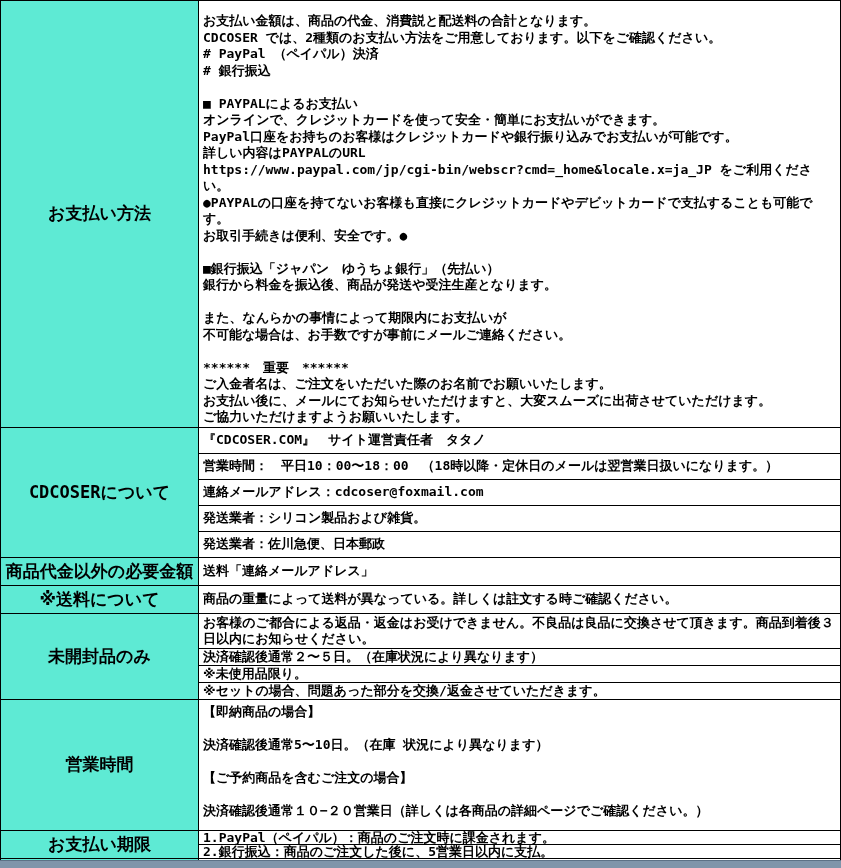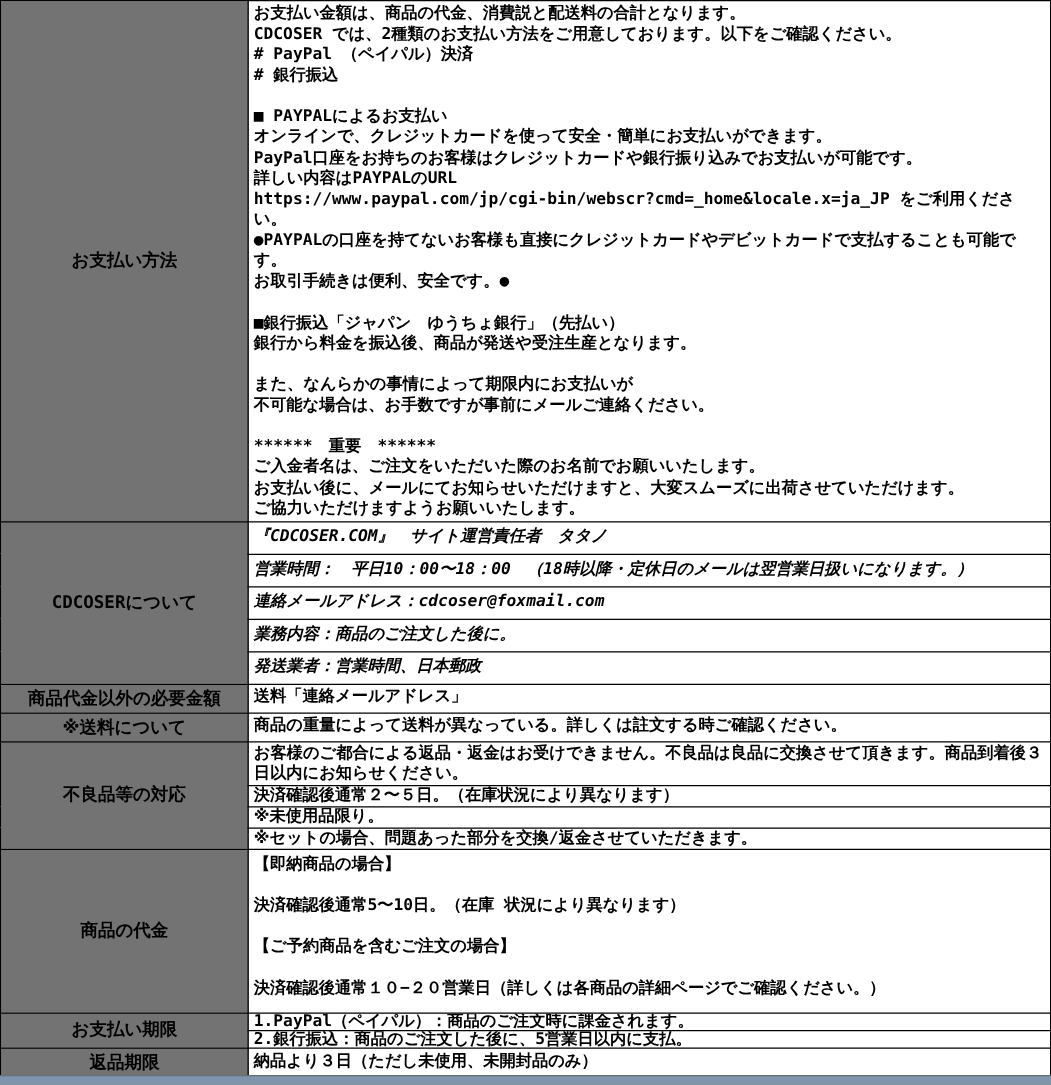--- a/index.html
+++ b/index.html
@@ -16,34 +16,34 @@
   table.policy-table {
     border-collapse: collapse;
     width: 841px;
     table-layout: fixed;
   }
   th, td { border: 1px solid #000000; }
   th.hdr {
     width: 198px;
     text-align: center;
     vertical-align: middle;
-    background: #737373;
+    background: #5eead4;
     padding: 2px;
-    font-size: 14px;
+    font-size: 17px;
   }
   td.cell {
     background: #ffffff;
     vertical-align: top;
     padding: 1px 4px;
     line-height: 16.5px;
     overflow: hidden;
   }
   .pre { white-space: pre-wrap; overflow-wrap: anywhere; }
-  td.h-payment { height: 397px; padding-top: 2px; }
-  td.h-about { height: 26px; vertical-align: middle; font-style: italic; }
+  td.h-payment { height: 397px; padding-top: 12px; }
+  td.h-about { height: 26px; vertical-align: middle; }
   td.h-extra { height: 22px; vertical-align: middle; }
   td.h-ship { height: 23px; vertical-align: middle; }
   td.h-def-1 { height: 35px; line-height: 16px; margin-left: 44px; }
   td.h-def { height: 17px; line-height: 15px; padding-top: 0; padding-bottom: 0; }
   td.h-delivery { height: 131px; padding-top: 4px; margin-left: 10px; }
   td.h-deadline { height: 14px; line-height: 13px; padding-top: 0; padding-bottom: 0; }
   td.h-return { height: 22px; vertical-align: middle; font-family: Liberation Serif, serif; }
   td.h-return-ship { height: 21px; vertical-align: middle; }
   .bottom-bar {
     position: absolute;
@@ -95,52 +95,52 @@
         <th class="hdr" rowspan="5">CDCOSERについて</th>
         <td class="cell h-about">『CDCOSER.COM』　サイト運営責任者　タタノ</td>
       </tr>
       <tr>
         <td class="cell h-about">営業時間：　平日10：00〜18：00　（18時以降・定休日のメールは翌営業日扱いになります。）</td>
       </tr>
       <tr>
         <td class="cell h-about">連絡メールアドレス：cdcoser@foxmail.com</td>
       </tr>
       <tr>
-        <td class="cell h-about">業務内容：商品のご注文した後に。</td>
+        <td class="cell h-about">発送業者：シリコン製品および雑貨。</td>
       </tr>
       <tr>
-        <td class="cell h-about">発送業者：営業時間、日本郵政</td>
+        <td class="cell h-about">発送業者：佐川急便、日本郵政</td>
       </tr>
 
       <tr>
         <th class="hdr">商品代金以外の必要金額</th>
         <td class="cell h-extra">送料「連絡メールアドレス」</td>
       </tr>
 
       <tr>
         <th class="hdr">※送料について</th>
         <td class="cell h-ship">商品の重量によって送料が異なっている。詳しくは註文する時ご確認ください。</td>
       </tr>
 
       <tr>
-        <th class="hdr" rowspan="4">不良品等の対応</th>
+        <th class="hdr" rowspan="4">未開封品のみ</th>
         <td class="cell h-def-1">お客様のご都合による返品・返金はお受けできません。不良品は良品に交換させて頂きます。商品到着後３日以内にお知らせください。</td>
       </tr>
       <tr>
         <td class="cell h-def">決済確認後通常２〜５日。（在庫状況により異なります）</td>
       </tr>
       <tr>
         <td class="cell h-def">※未使用品限り。</td>
       </tr>
       <tr>
         <td class="cell h-def">※セットの場合、問題あった部分を交換/返金させていただきます。</td>
       </tr>
 
       <tr>
-        <th class="hdr">商品の代金</th>
+        <th class="hdr">営業時間</th>
         <td class="cell pre h-delivery">【即納商品の場合】
 
 決済確認後通常5〜10日。（在庫 状況により異なります）
 
 【ご予約商品を含むご注文の場合】
 
 決済確認後通常１０−２０営業日（詳しくは各商品の詳細ページでご確認ください。）</td>
       </tr>
 
       <tr>

